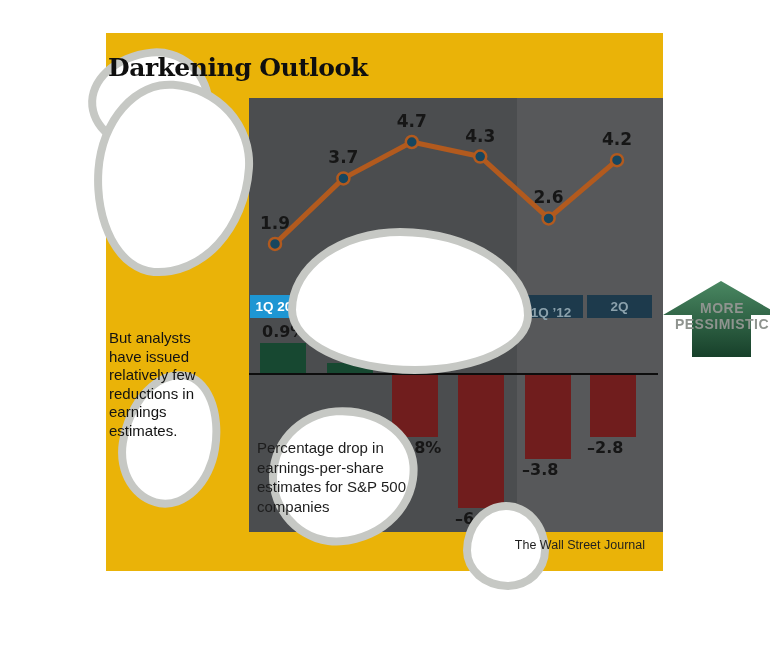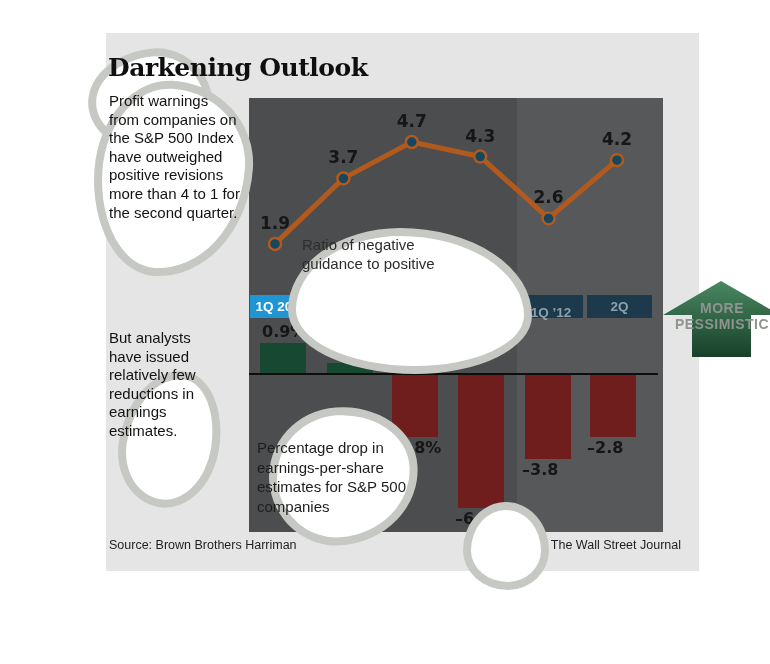--- a/index.html
+++ b/index.html
@@ -1,18 +1,18 @@
 <!DOCTYPE html>
 <html><head>
 <meta charset="utf-8">
 <style>
   html,body{margin:0;padding:0;background:#ffffff;}
   #canvas{position:relative;width:770px;height:664px;background:#ffffff;overflow:hidden;
           font-family:"Liberation Sans", sans-serif;}
-  #card{position:absolute;left:106px;top:33px;width:557px;height:538px;background:#e5e5e5;padding-left:36px;}
+  #card{position:absolute;left:106px;top:33px;width:557px;height:538px;background:#eab308;}
 
   
   .z-bg{z-index:1;} .z-blob{z-index:5;} .z-txt{z-index:10;}
 
   .blob{position:absolute;background:#ffffff;border:8px solid #c6c8c4;}
 
   #title{position:absolute;left:2px;top:20px;font-family:"DejaVu Serif", serif;
          font-weight:bold;font-size:25px;letter-spacing:-0.5px;color:#0f0f0f;}
 
   .side-text{position:absolute;font-size:15px;line-height:1.24;color:#131313;}
@@ -58,21 +58,20 @@
   <div id="card">
 
     <div class="blob z-blob" style="left:-18px;top:16px;width:108px;height:86px;border-radius:55% 45% 50% 50%/50% 55% 45% 50%;transform:rotate(-6deg);"></div>
     <div class="blob z-blob" style="left:-12px;top:48px;width:142px;height:180px;border-radius:46% 54% 58% 42%/48% 42% 58% 52%;transform:rotate(4deg);"></div>
     <div class="blob z-blob" style="left:182px;top:195px;width:228px;height:130px;border-radius:46% 54% 48% 52%/56% 60% 40% 44%;"></div>
     <div class="blob z-blob" style="left:14px;top:337px;width:84px;height:122px;border-radius:55% 45% 50% 50%/58% 52% 48% 42%;transform:rotate(9deg);"></div>
     <div class="blob z-blob" style="left:163px;top:374px;width:133px;height:122px;border-radius:48% 52% 55% 45%/50% 46% 54% 50%;transform:rotate(-4deg);"></div>
     <div class="blob z-blob" style="left:357px;top:469px;width:70px;height:72px;border-radius:50% 50% 48% 52%/55% 55% 45% 45%;"></div>
 
     <div id="title" class="z-txt">Darkening Outlook</div>
-    <div id="intro" class="side-text z-txt">Profit warnings from companies on the S&amp;P 500 Index have outweighed positive revisions more than 4 to 1 for the second quarter.</div>
     <div id="note" class="side-text z-txt">But analysts have issued relatively few reductions in earnings estimates.</div>
 
     <div id="panel" class="z-bg">
       <div id="panel-right"></div>
 
       <svg id="line-svg" width="414" height="197">
           <polyline points="26,145.92000000000002 94.4,80.4 162.8,44 231.20000000000002,58.56000000000002 299.6,120.44 368,62.2" fill="none" stroke="#b25a1e" stroke-width="5" stroke-linejoin="round"></polyline>
           <circle cx="26" cy="145.92000000000002" r="6" fill="#17465f" stroke="#b25a1e" stroke-width="2.5"></circle>
           <circle cx="94.4" cy="80.4" r="6" fill="#17465f" stroke="#b25a1e" stroke-width="2.5"></circle>
           <circle cx="162.8" cy="44" r="6" fill="#17465f" stroke="#b25a1e" stroke-width="2.5"></circle>
@@ -134,19 +133,17 @@
           <div class="bar-label" style="left: 140px; top: 340.16px;">–2.8%</div>
           <div class="bar" style="left: 209px; top: 277px; height: 133.2px; background: rgb(112, 29, 29);"></div>
           <div class="bar-label" style="left: 206px; top: 411.2px;">–6.0</div>
           <div class="bar" style="left: 276px; top: 277px; height: 84.36px; background: rgb(112, 29, 29);"></div>
           <div class="bar-label" style="left: 273px; top: 362.36px;">–3.8</div>
           <div class="bar" style="left: 341px; top: 277px; height: 62.16px; background: rgb(112, 29, 29);"></div>
           <div class="bar-label" style="left: 338px; top: 340.16px;">–2.8</div>
         </div>
     </div>
 
-    <div id="ratio-note" class="z-txt">Ratio of negative guidance to positive</div>
     <div id="eps-note" class="z-txt">Percentage drop in earnings-per-share estimates for S&amp;P 500 companies</div>
 
-    <div id="source" class="footer-text z-txt">Source: Brown Brothers Harriman</div>
     <div id="credit" class="footer-text z-txt">The Wall Street Journal</div>
   </div>
 </div>
 
 </body></html>

